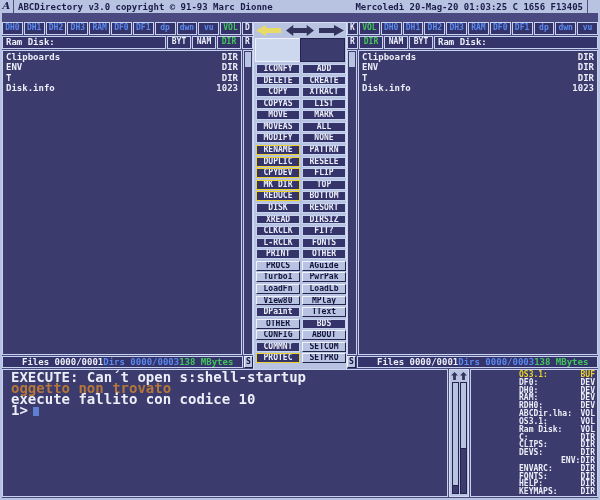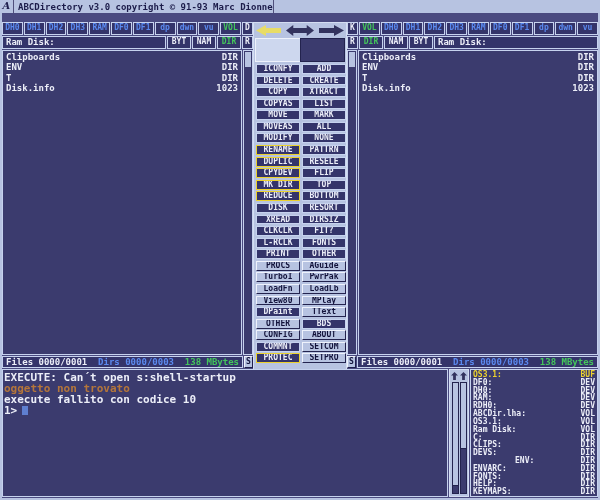--- a/index.html
+++ b/index.html
@@ -33,55 +33,56 @@
   .dbtn.small{flex:0 0 11px;}
   .pfield{flex:1;background:#34346a;border:1px solid #c6d2ee;color:#eceef8;font-size:9px;line-height:10px;padding:0 3px;white-space:nowrap;overflow:hidden;}
   .sortbtn{flex:0 0 24px;background:#34346a;border:1px solid #c6d2ee;font-size:8px;line-height:10px;text-align:center;}
   .sortbtn.small{flex:0 0 11px;}
   
   .plist{background:#3b3b6e;border:1px solid #c6d2ee;padding-top:1px;}
   .frow{display:flex;justify-content:space-between;padding:0 3px;font-size:9px;line-height:10.3px;color:#eceef8;white-space:nowrap;}
   .vscroll{background:#3b3b6e;border:1px solid #c6d2ee;}
   .vthumb{position:absolute;left:1px;right:1px;top:1px;background:#b7c3e1;}
   
-  .pstatus{background:#34346a;border:1px solid #c6d2ee;display:flex;justify-content:space-between;padding:0 3px;font-size:9px;line-height:10px;white-space:nowrap;}
+  .pstatus{background:#34346a;border:1px solid #c6d2ee;display:flex;justify-content:space-between;padding:0 19px;font-size:9px;line-height:10px;white-space:nowrap;}
   .sq{background:#b7c3e1;border:1px solid #eef2fc;border-right-color:#20204c;border-bottom-color:#20204c;color:#14143c;font-size:8px;line-height:9px;text-align:center;}
   
   #c-strip{left:253px;top:22px;width:94px;height:446px;background:#b7c3e1;border:1px solid #d4ddf2;}
   #c-arrows{display:flex;justify-content:space-between;align-items:center;height:13px;padding:0 2px;margin-top:1px;}
   .arrow{display:block;}
   #arrow-left{width:25px;height:11px;background:#e8dc66;clip-path:polygon(0 50%,40% 0,40% 28%,100% 28%,100% 72%,40% 72%,40% 100%);}
   #arrow-swap{width:28px;height:11px;background:#33335e;clip-path:polygon(0 50%,26% 0,26% 28%,74% 28%,74% 0,100% 50%,74% 100%,74% 72%,26% 72%,26% 100%);}
   #arrow-right{width:25px;height:11px;background:#33335e;clip-path:polygon(100% 50%,60% 0,60% 28%,0 28%,0 72%,60% 72%,60% 100%);}
   #c-gauge{display:flex;height:24px;margin:1px 1px 0;}
   #c-gauge .g-l{flex:1;background:#cdd7ee;border:1px solid #eef2fc;border-right:none;}
   #c-gauge .g-r{flex:1;background:#3b3b6e;border:1px solid #23234e;}
   #c-grid{position:absolute;left:2px;top:41px;display:grid;grid-template-columns:44px 44px;gap:1.7px 2px;}
   .cbtn{height:9.9px;background:#34346a;border:1px solid #c6d2ee;font-size:8px;line-height:8px;text-align:center;color:#eceef8;overflow:hidden;white-space:nowrap;}
   .cbtn.lt{background:#b7c3e1;color:#12123a;border-color:#eef2fc #23234e #23234e #eef2fc;}
   .cbtn.bd-y{border-color:#ecd22e;}
   
-  #console{left:2px;top:369px;width:446px;height:128px;background:#3b3b6e;border:1px solid #c6d2ee;padding:2px 1px;font-size:11px;line-height:11px;white-space:pre;overflow:hidden;}
+  #console{left:2px;top:369px;width:446px;height:128px;background:#3b3b6e;border:1px solid #c6d2ee;padding:2px 8px;font-size:14px;line-height:11px;white-space:pre;overflow:hidden;}
   .cursor{display:inline-block;width:6px;height:9px;background:#5f7fd0;vertical-align:-1px;margin-left:5px;}
   
   #scrollpair{left:449px;top:369px;width:20px;height:128px;background:#b7c3e1;border:1px solid #d4ddf2;}
   .uparrows{display:flex;justify-content:center;gap:2px;padding-top:2px;}
   .uparrow{width:7px;height:8px;background:#33335e;clip-path:polygon(50% 0,100% 45%,70% 45%,70% 100%,30% 100%,30% 45%,0 45%);}
   .dtrack{position:absolute;top:12px;bottom:2px;width:7px;background:#3b3b6e;border:1px solid #23234e;}
   .dthumb{position:absolute;left:0;right:0;top:0;background:#b7c3e1;border-bottom:1px solid #23234e;}
   
   #volumes{left:470px;top:369px;width:128px;height:128px;background:#3b3b6e;border:1px solid #c6d2ee;padding:1px 2px;}
-  .vrow{display:flex;justify-content:space-between;font-size:8px;line-height:7.82px;white-space:nowrap;}
+  .vrow{display:flex;justify-content:space-between;font-size:8px;line-height:7.82px;white-space:nowrap;margin-left:46px;}
 </style>
 </head>
 <body>
 
 <div class="abs" id="titlebar">
   <div id="logo-box">A</div>
   <div id="title-text">ABCDirectory v3.0 copyright © 91-93 Marc Dionne</div>
+  <div id="clock">Mercoledì 20-Mag-20 01:03:25 C 1656 F13405</div>
   <div id="title-gadget"></div>
 </div>
 
 <div class="abs edge" style="left:0;top:13px;width:2px;height:487px;"></div>
 <div class="abs edge" style="left:598px;top:13px;width:2px;height:487px;"></div>
 <div class="abs edge" style="left:0;top:498px;width:600px;height:2px;"></div>
 
 <div class="abs btnrow" id="l-drives" style="left:2px;top:22px;width:251px;height:13px;">
     <div class="dbtn t-blue">DH0</div>
     <div class="dbtn t-blue">DH1</div>

